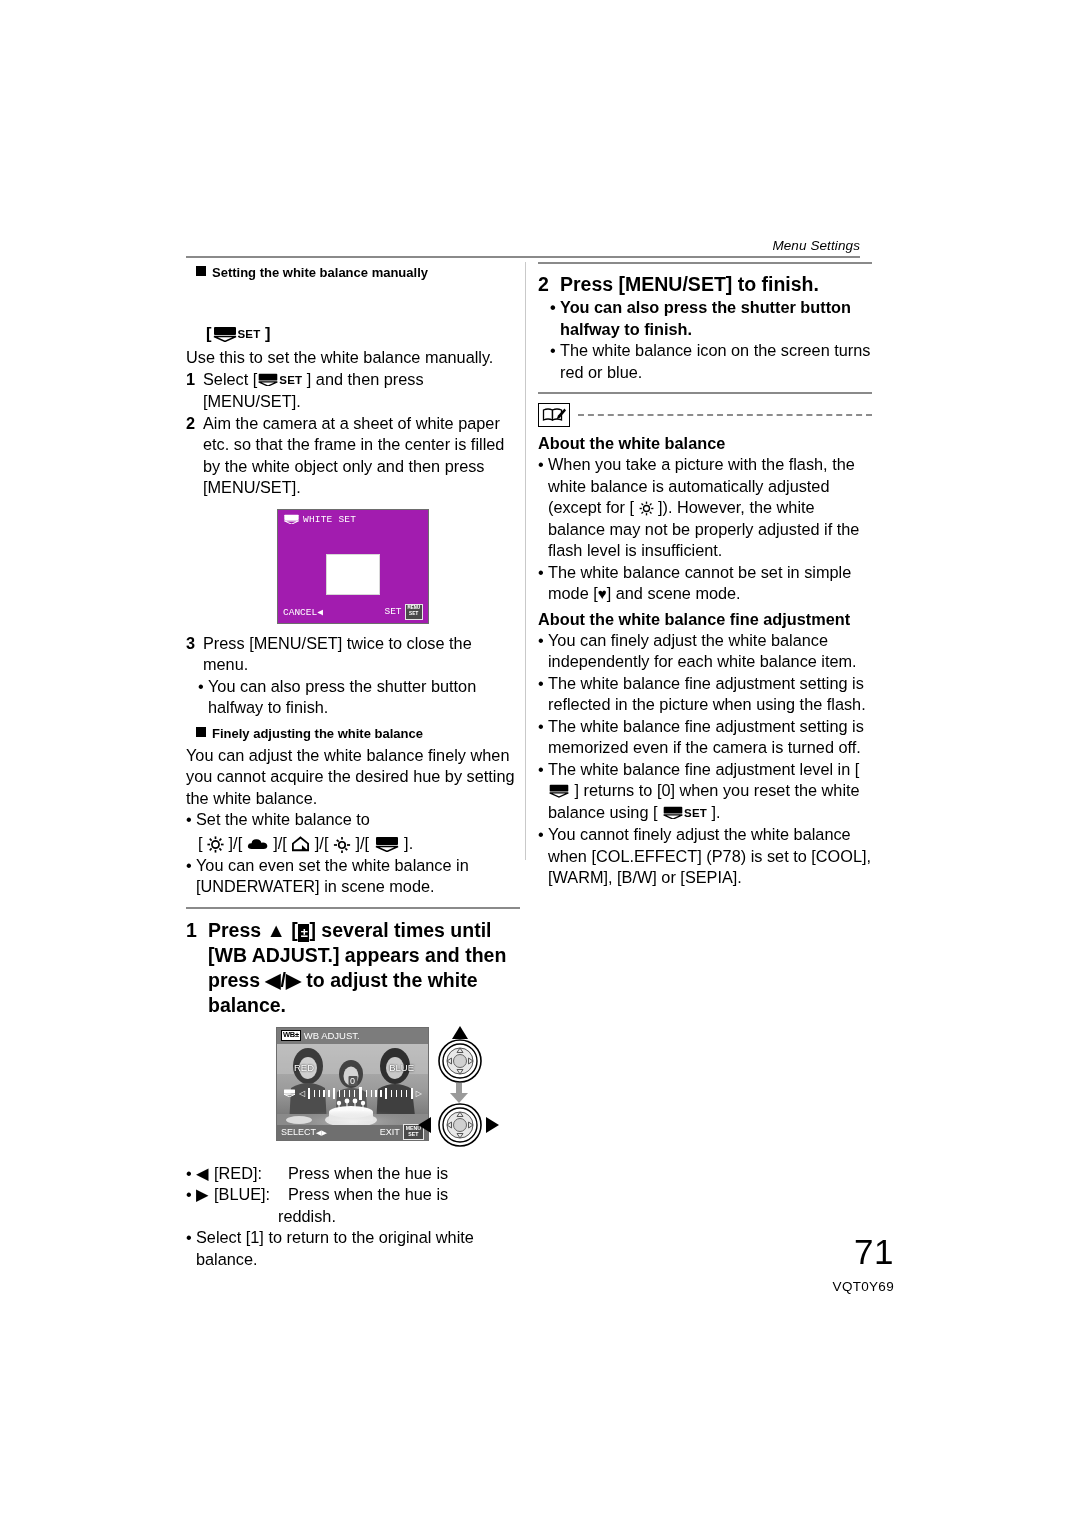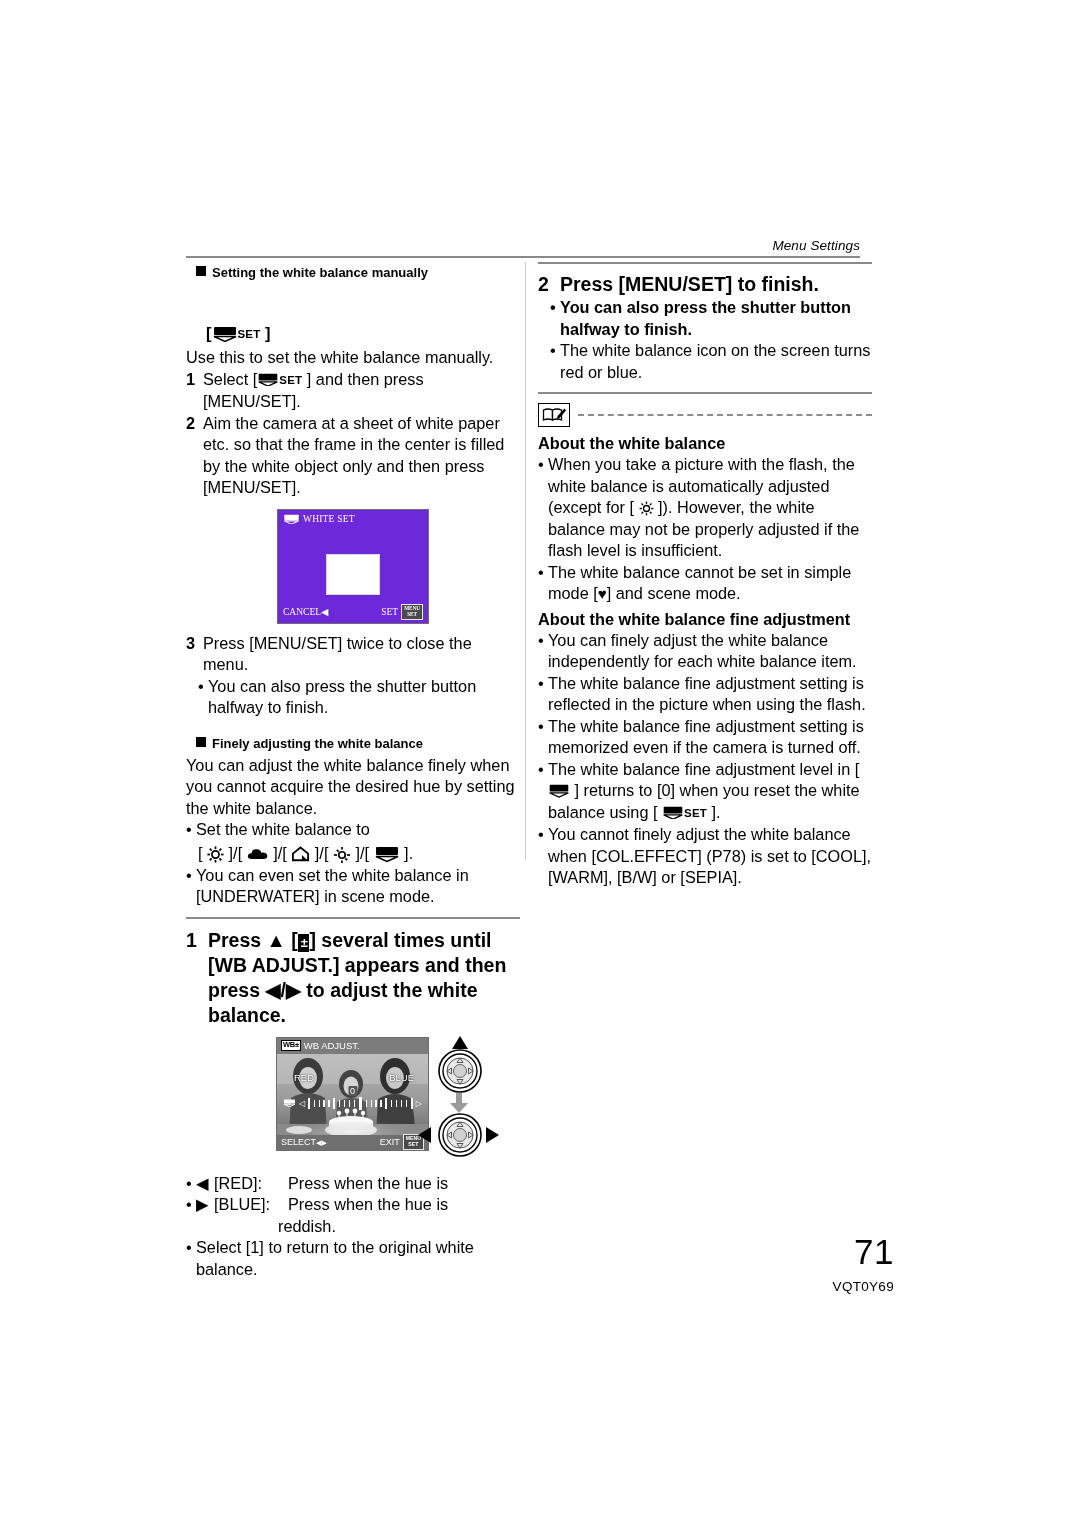--- a/index.html
+++ b/index.html
@@ -190,23 +190,23 @@
   }
 
   
   .screen-wrap {
     display: flex;
     justify-content: center;
     margin: 10px 0 9px 0;
   }
   .lcd {
     width: 150px; height: 113px;
-    background: #6d28d9;
+    background: #a21caf;
     position: relative;
-    font-family: Liberation Serif, serif;
+    font-family: Liberation Mono, monospace;
     color: #fff;
     border: 1px solid #6d6d6d;
   }
   .lcd-top {
     position: absolute;
     left: 5px; top: 4px;
     display: flex; align-items: center; gap: 3px;
     font-size: 9.5px;
     letter-spacing: .2px;
   }
@@ -433,21 +433,21 @@
 
     <div class="step">
       <div class="num">3</div>
       <div class="txt">Press [MENU/SET] twice to close the menu.</div>
     </div>
     <div class="bullet indent">
       <div class="dot">•</div>
       <div class="btxt">You can also press the shutter button halfway to finish.</div>
     </div>
 
-    <div class="h-sq" style="margin-top:14px;">
+    <div class="h-sq" style="margin-top:4px;">
       <span class="sq"></span><span>Finely adjusting the white balance</span>
     </div>
 
     <p class="body">You can adjust the white balance finely when you cannot acquire the desired hue by setting the white balance.</p>
 
     <div class="bullet">
       <div class="dot">•</div>
       <div class="btxt">Set the white balance to</div>
     </div>
 

